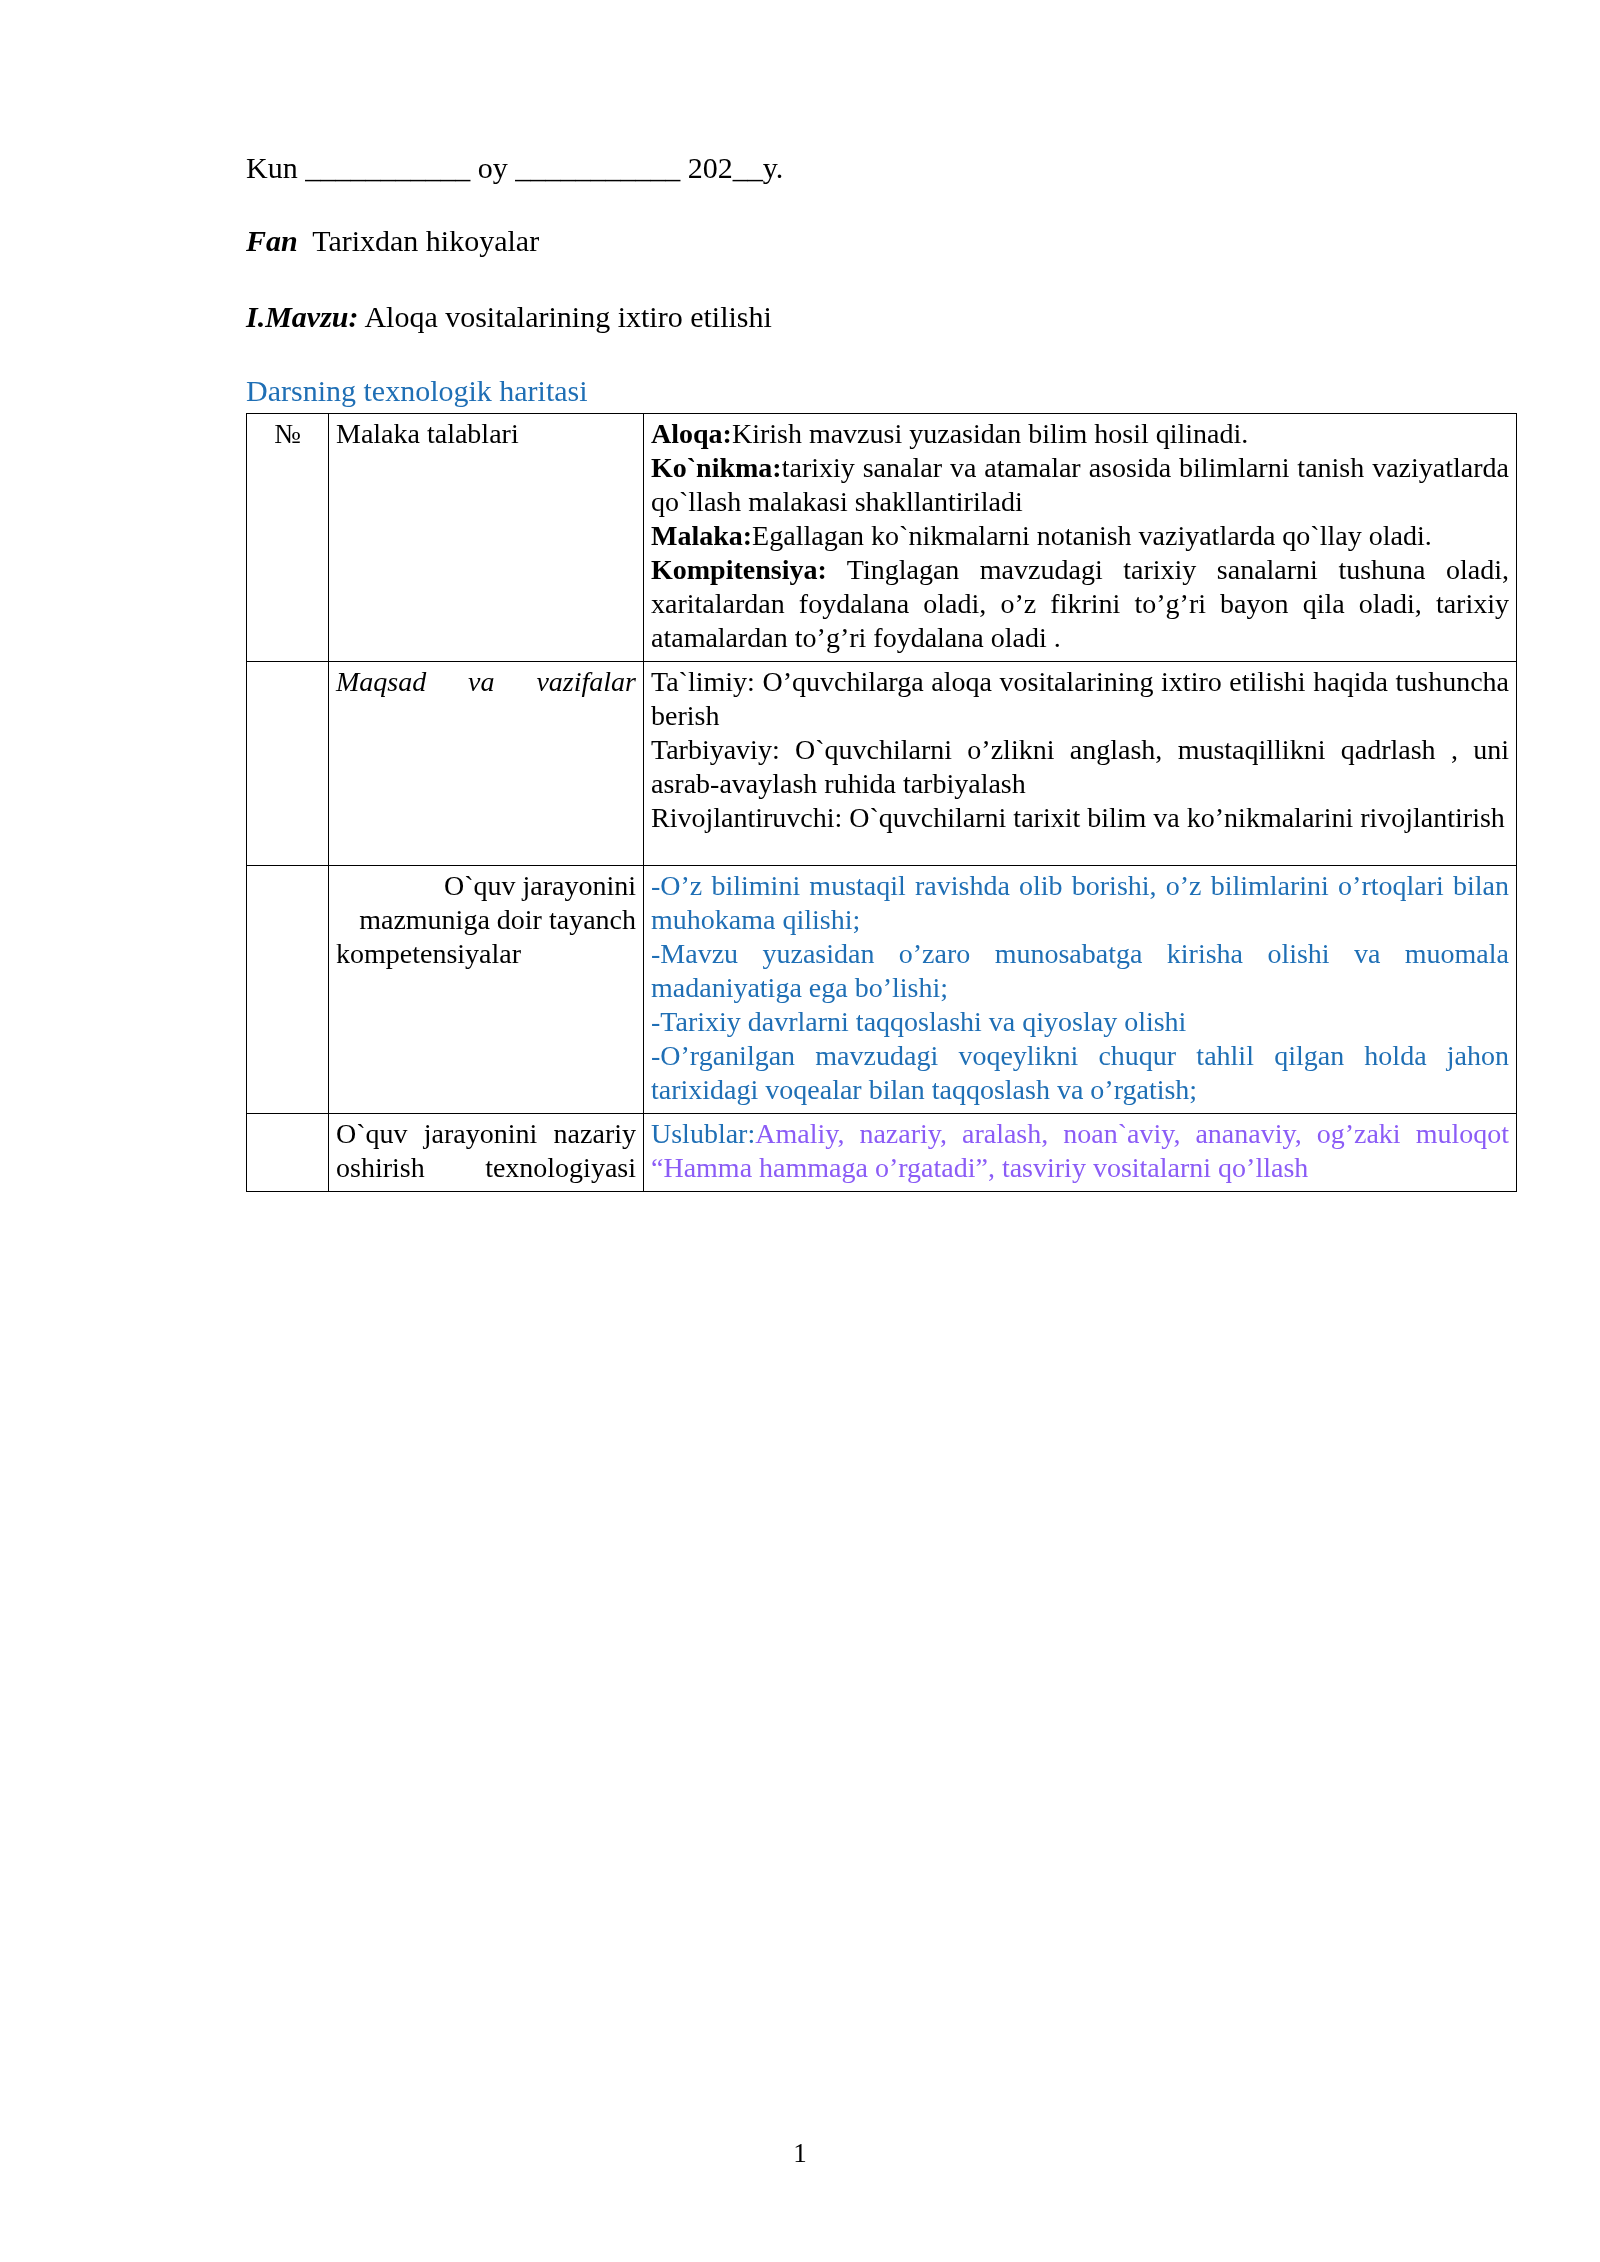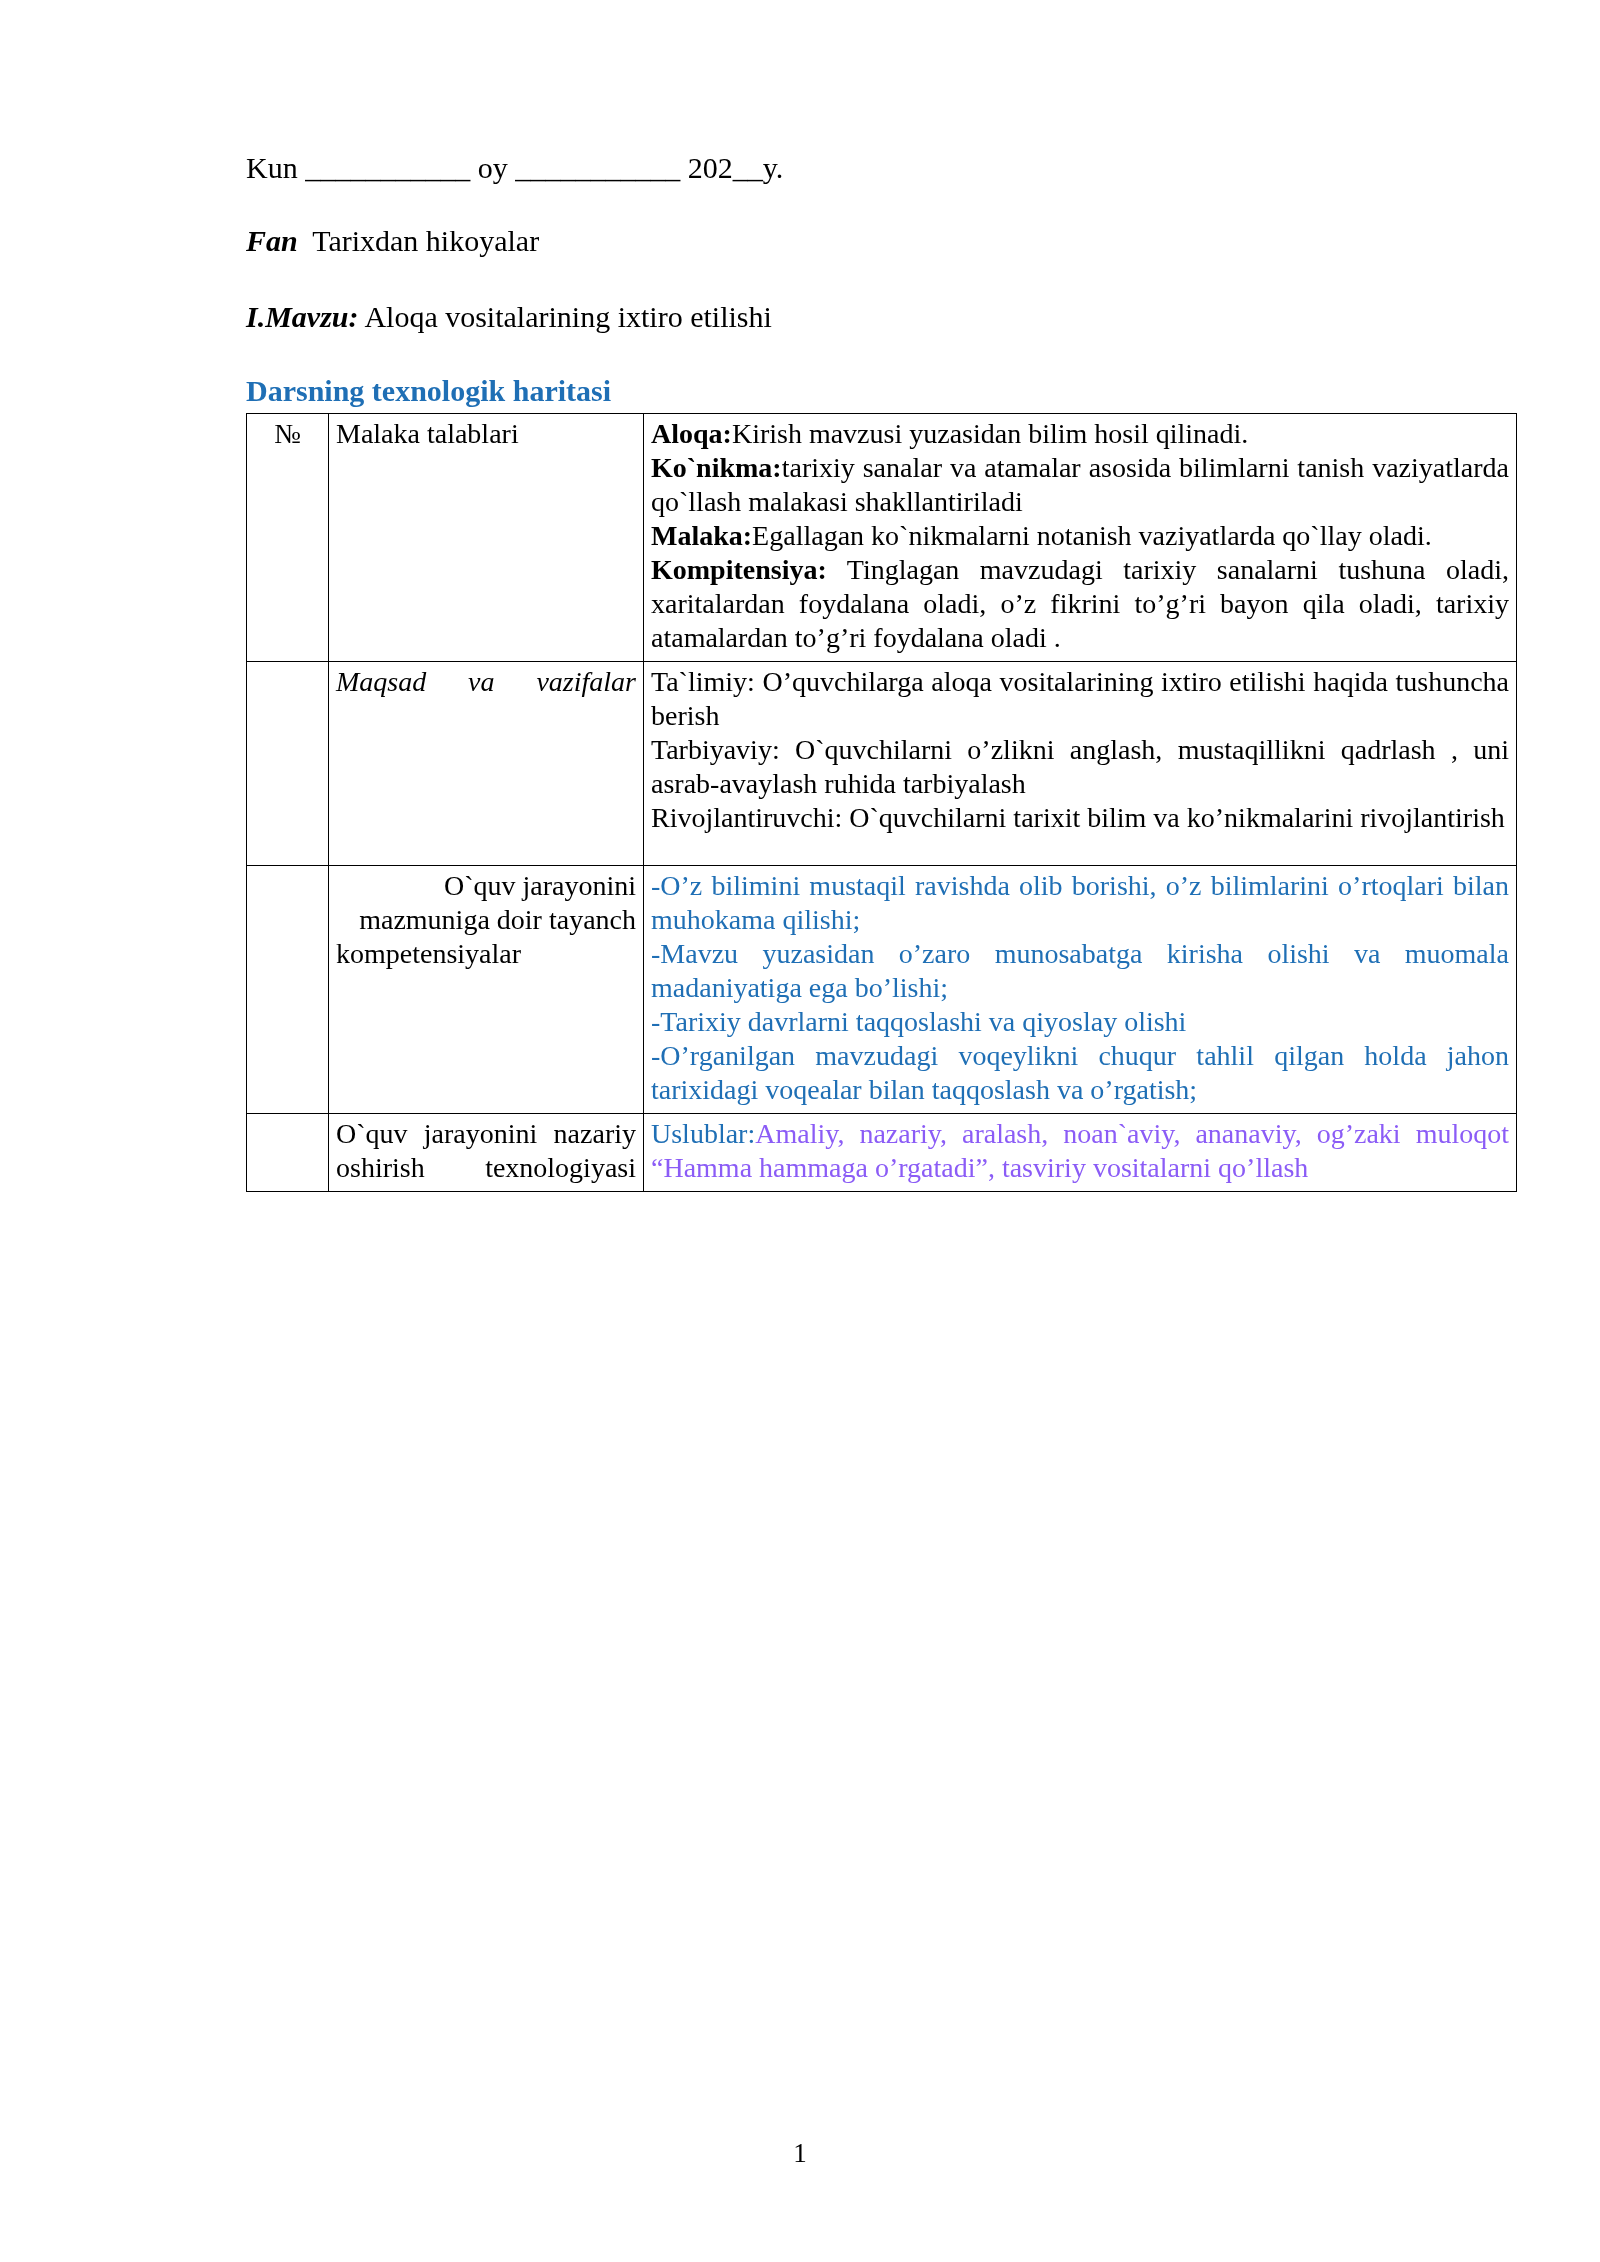--- a/index.html
+++ b/index.html
@@ -37,21 +37,20 @@
   }
   .hdr-line.fan { margin-bottom: 40px; }
   .hdr-line.mavzu { margin-bottom: 40px; }
   .bi { font-weight: bold; font-style: italic; text-align: right; }
 
   .section-title {
     font-size: 30px;
     line-height: 1.15;
     margin: 0 0 4px 0;
     color: #1f6fb5;
-    font-weight: bold;
   }
 
   
   table.tech-map {
     border-collapse: collapse;
     width: 1270px;
     table-layout: fixed;
     margin: 0;
   }
   table.tech-map td {

